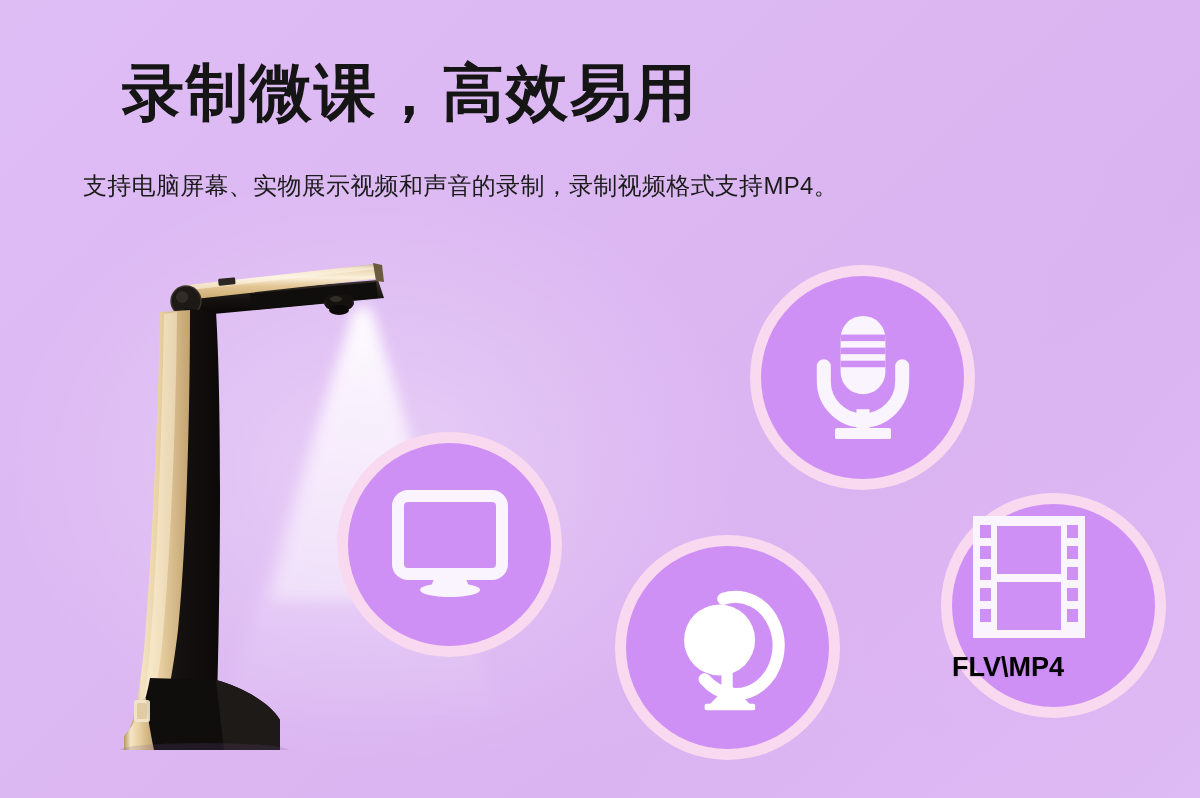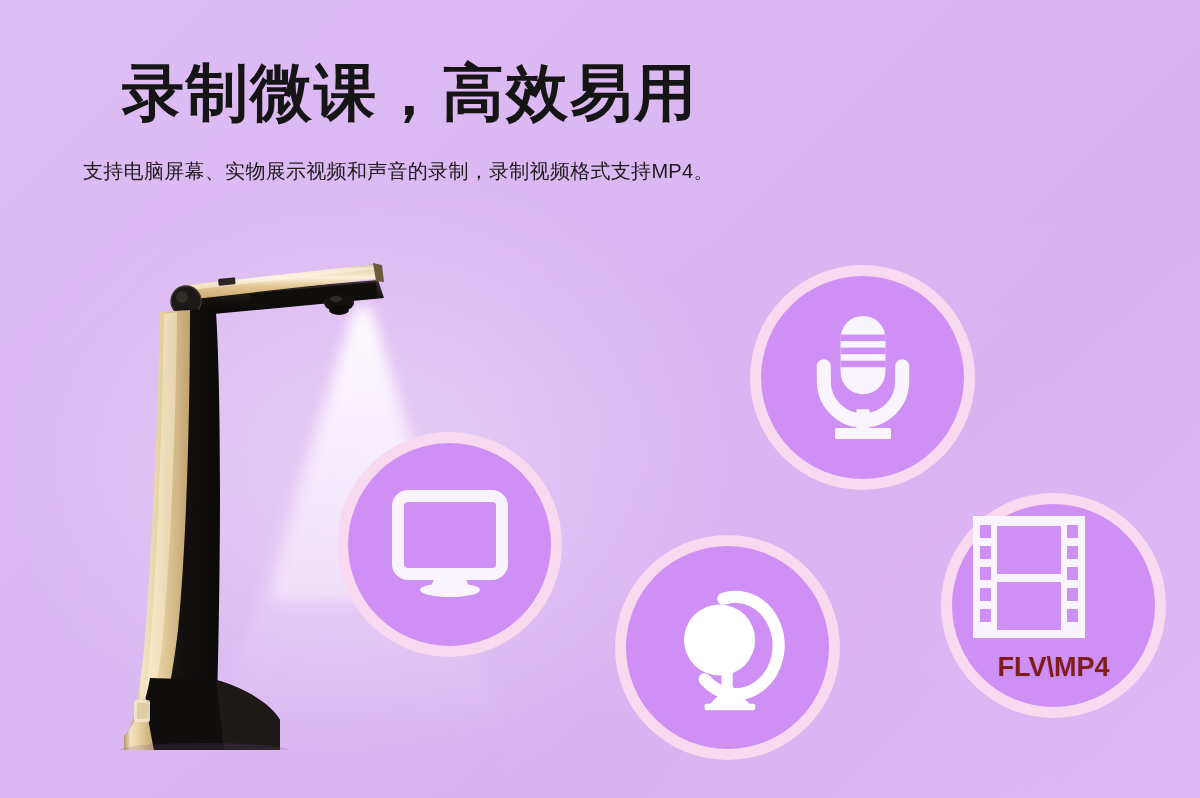--- a/index.html
+++ b/index.html
@@ -28,22 +28,22 @@
     font-weight: 700;
     letter-spacing: 2px;
     color: #151515;
     line-height: 1.12;
     white-space: nowrap;
     margin-left: 44px;
   }
   .subhead {
     position: absolute;
     left: 83px;
-    top: 158px;
-    font-size: 20px;
+    top: 170px;
+    font-size: 24px;
     font-weight: 400;
     color: #1b1b1b;
     letter-spacing: 0.3px;
     white-space: nowrap;
   }
 
   
   .light-cone {
     position: absolute;
     left: 200px;
@@ -74,24 +74,23 @@
   #circle-monitor { left: 348px; top: 443px; width: 203px; height: 203px; }
   #circle-mic     { left: 761px; top: 276px; width: 203px; height: 203px; }
   #circle-globe   { left: 626px; top: 546px; width: 203px; height: 203px; }
   #circle-film    { left: 952px; top: 504px; width: 203px; height: 203px; }
 
   .film-label {
     position: absolute;
     left: 0;
     right: 0;
     top: 148px;
-    text-align: center;
     font-size: 27px;
     font-weight: 700;
-    color: #7f1d1d;
+    color: #000000;
     letter-spacing: 0px;
     z-index: 5;
     text-shadow: 0 1px 2px rgba(160,110,200,0.35);
   }
 </style>
 </head>
 <body>
 
 <div id="stage">
 

